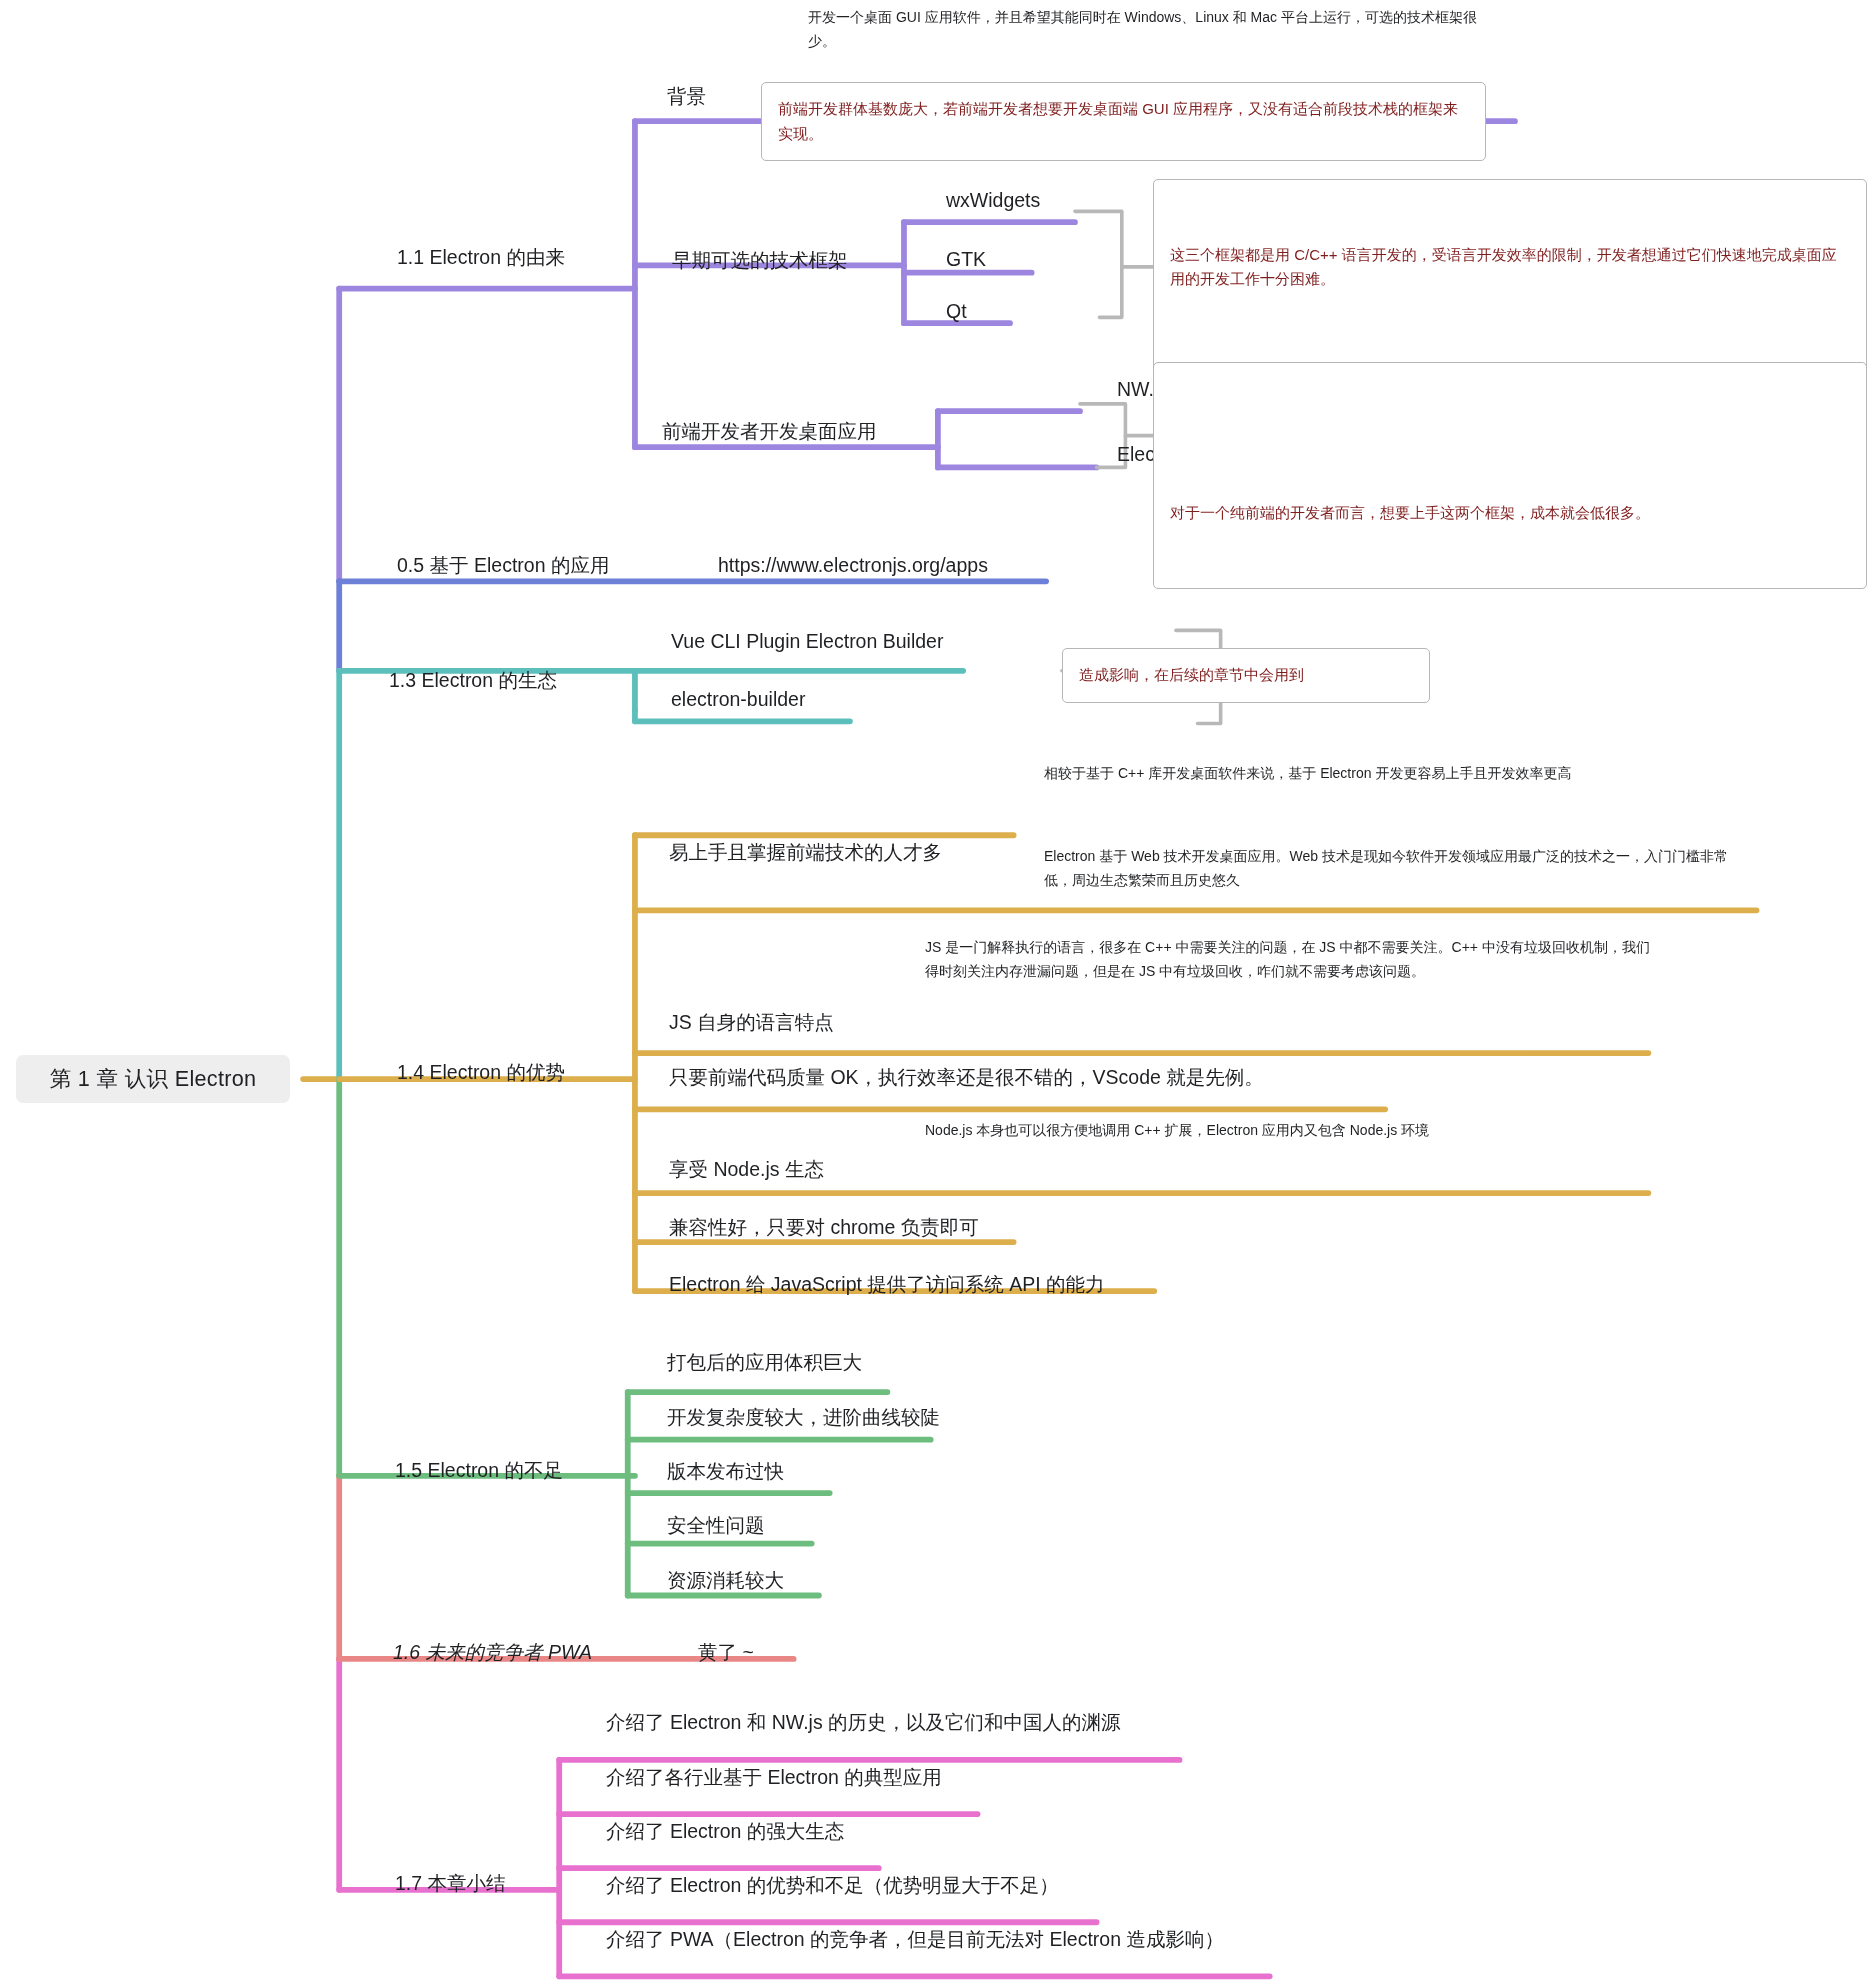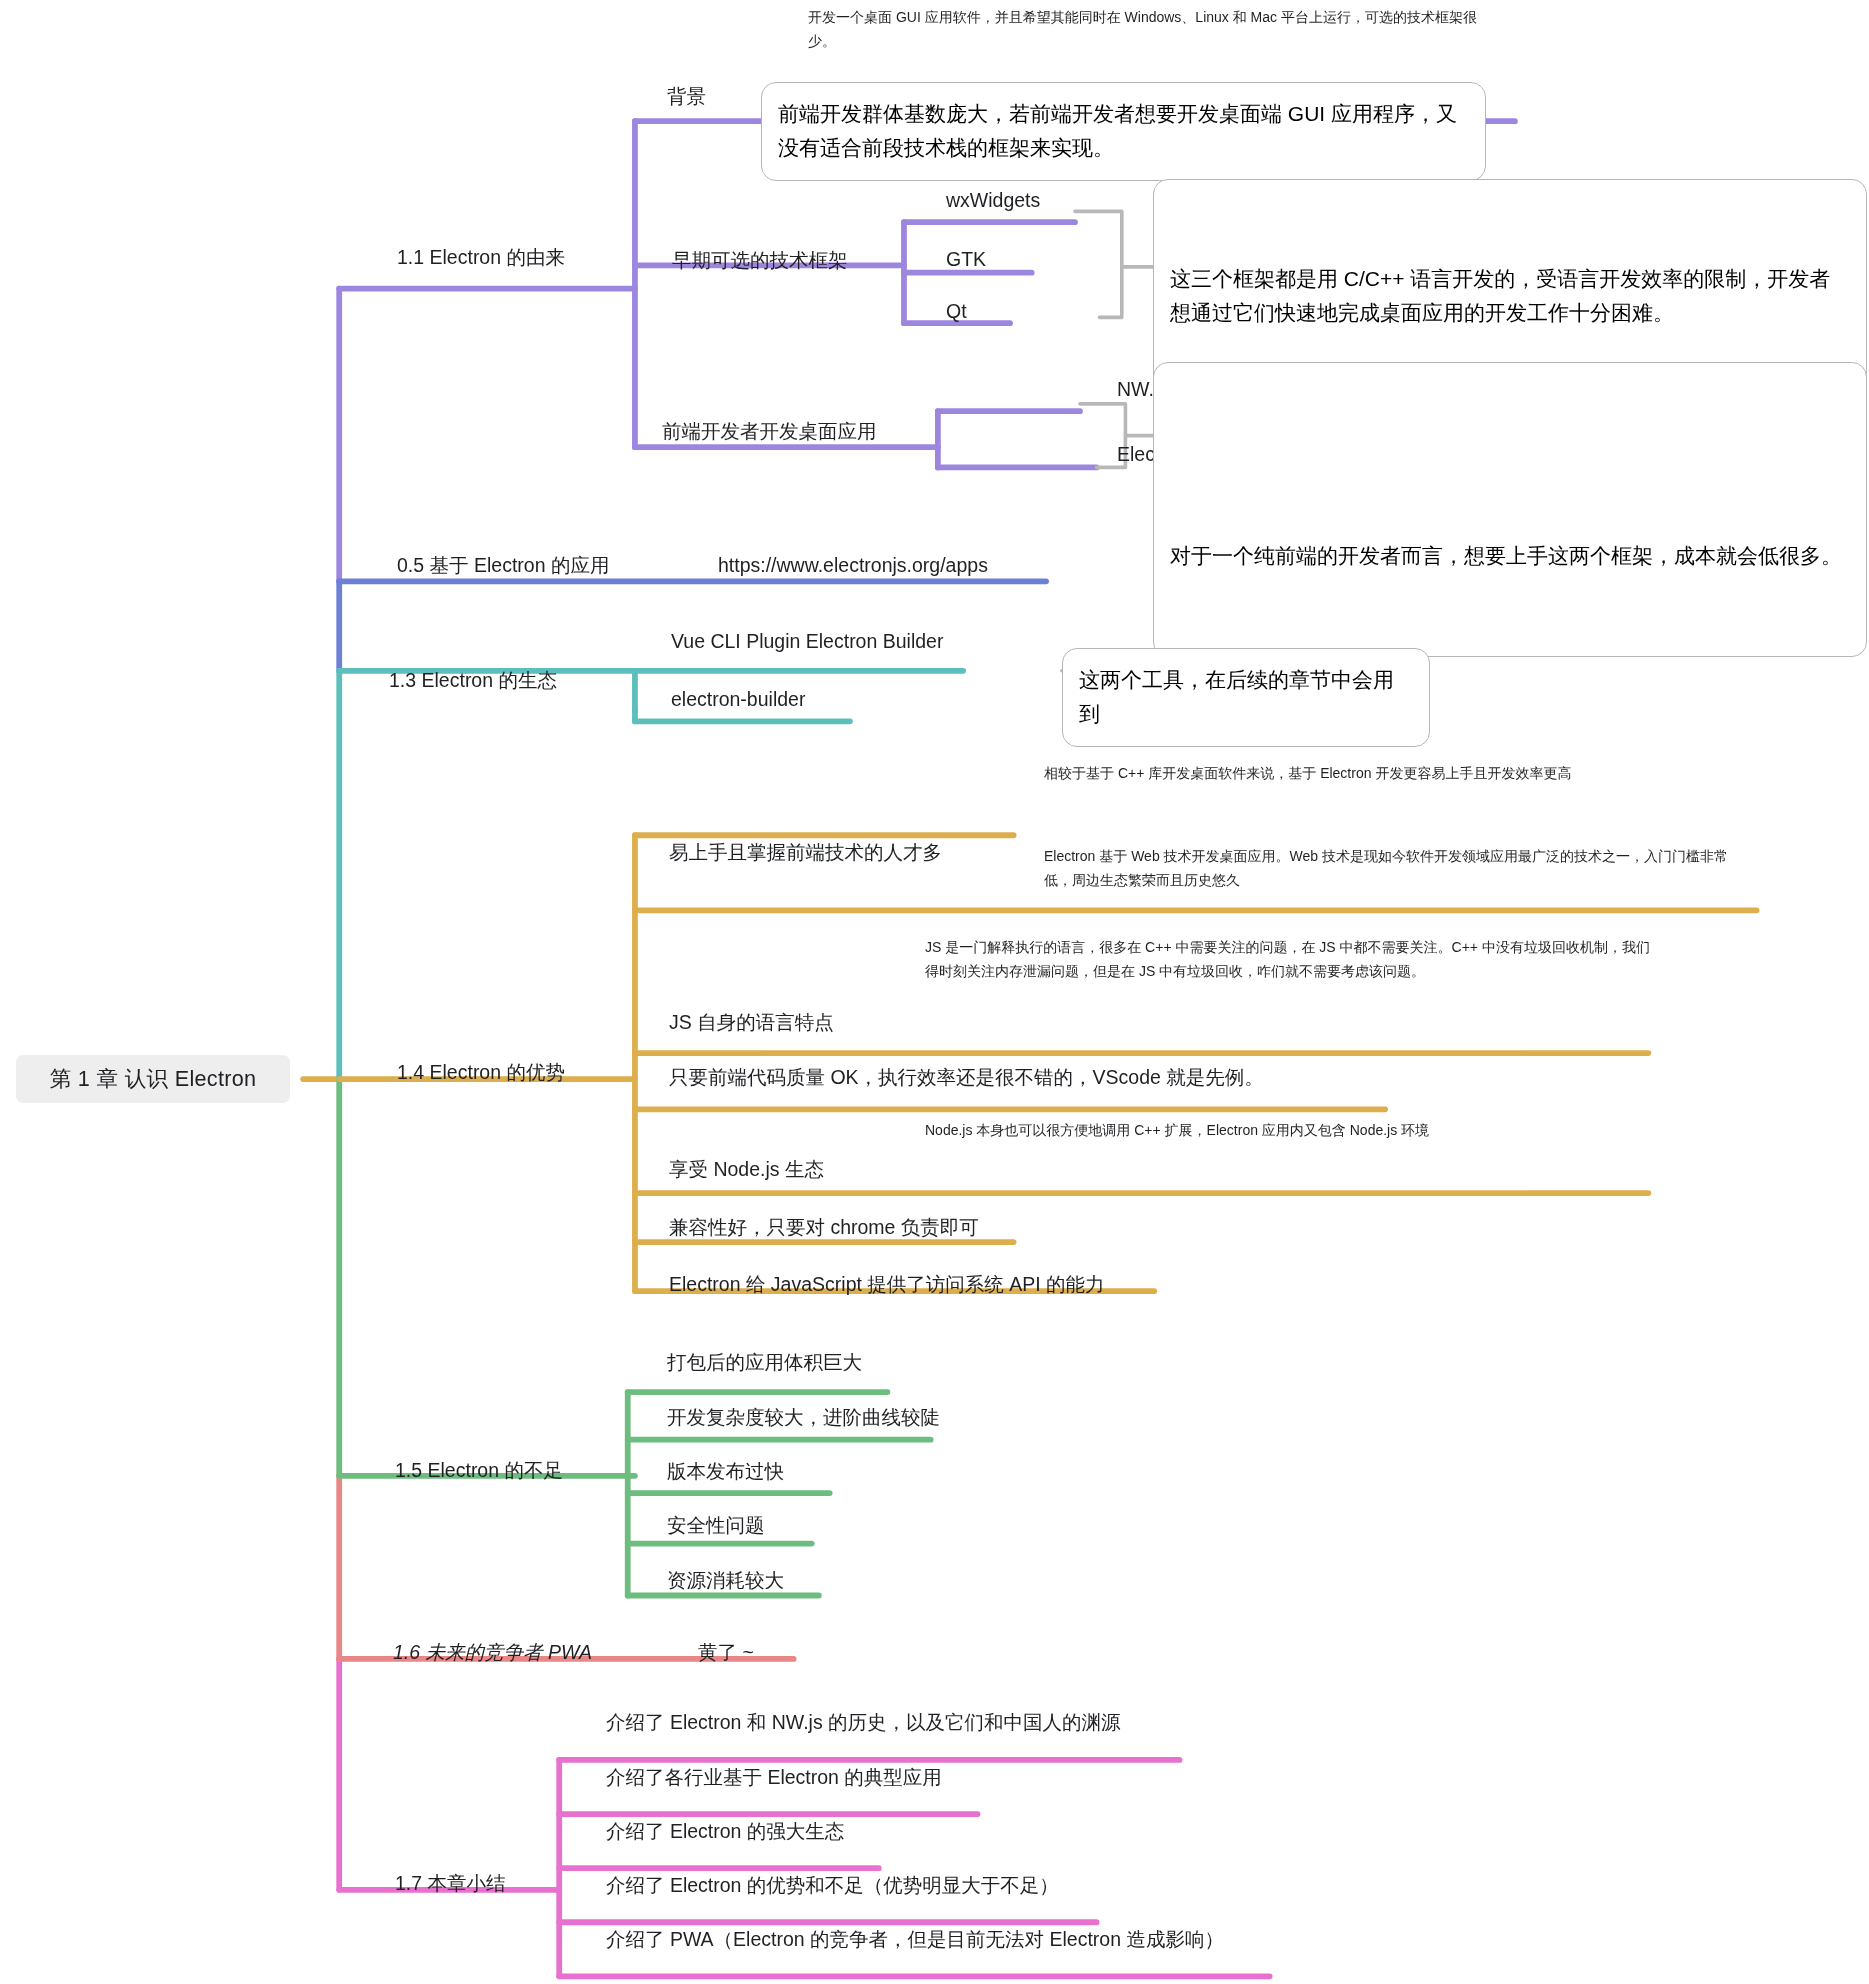--- a/index.html
+++ b/index.html
@@ -13,22 +13,22 @@
   svg#wires{position:absolute;left:0;top:0;width:1870px;height:1985px;pointer-events:none;}
   .node{position:absolute;line-height:1.62;white-space:pre-wrap;}
   .lbl{font-size:19.5px;color:#1f2023;}
   .root{
     left:16px;top:1055px;width:274px;height:48px;
     background:#eeeeee;border-radius:7.2px;
     display:flex;align-items:center;justify-content:center;
     font-size:21.6px;color:#202124;letter-spacing:0.3px;
   }
   .boxed{
-    border:1.8px solid #b6b6b6;border-radius:15px;background:#fff;
-    box-sizing:border-box;padding:14.4px 16px;font-size:21px;color:#000000;
+    border:1.8px solid #b6b6b6;border-radius:5px;background:#fff;
+    box-sizing:border-box;padding:14.4px 16px;font-size:15px;color:#7f1d1d;
   }
   .para{font-size:14px;color:#1f2023;line-height:1.70;}
 </style>
 </head>
 <body>
 
 <div id="canvas">
 
   <svg id="wires" viewBox="0 0 2592 2752" xmlns="http://www.w3.org/2000/svg">
     <g fill="none" stroke-linecap="round" stroke-linejoin="round">
@@ -140,21 +140,21 @@
     <div style="height:26px;"></div>
     <div>对于一个纯前端的开发者而言，想要上手这两个框架，成本就会低很多。</div>
   </div>
 
   <div class="node lbl" style="left:397px;top:550px;">0.5 基于 Electron 的应用</div>
   <div class="node lbl" style="left:718px;top:550px;">https://www.electronjs.org/apps</div>
 
   <div class="node lbl" style="left:389px;top:650px;margin-top:15px;">1.3 Electron 的生态</div>
   <div class="node lbl" style="left:671px;top:626px;">Vue CLI Plugin Electron Builder</div>
   <div class="node lbl" style="left:671px;top:684px;">electron-builder</div>
-  <div class="node boxed" style="left:1062px;top:648px;width:368px;">这两个工具，在后续的章节中会用到</div>
+  <div class="node boxed" style="left:1062px;top:648px;width:368px;">造成影响，在后续的章节中会用到</div>
 
   <div class="node lbl" style="left:397px;top:1057px;">1.4 Electron 的优势</div>
 
   <div class="node lbl" style="left:669px;top:837px;">易上手且掌握前端技术的人才多</div>
   <div class="node para" style="left:1044px;top:762px;width:696px;">相较于基于 C++ 库开发桌面软件来说，基于 Electron 开发更容易上手且开发效率更高</div>
   <div class="node para" style="left:1044px;top:845px;width:696px;">Electron 基于 Web 技术开发桌面应用。Web 技术是现如今软件开发领域应用最广泛的技术之一，入门门槛非常低，周边生态繁荣而且历史悠久</div>
 
   <div class="node lbl" style="left:669px;top:1007px;">JS 自身的语言特点</div>
   <div class="node lbl" style="left:669px;top:1062px;">只要前端代码质量 OK，执行效率还是很不错的，VScode 就是先例。</div>
 

